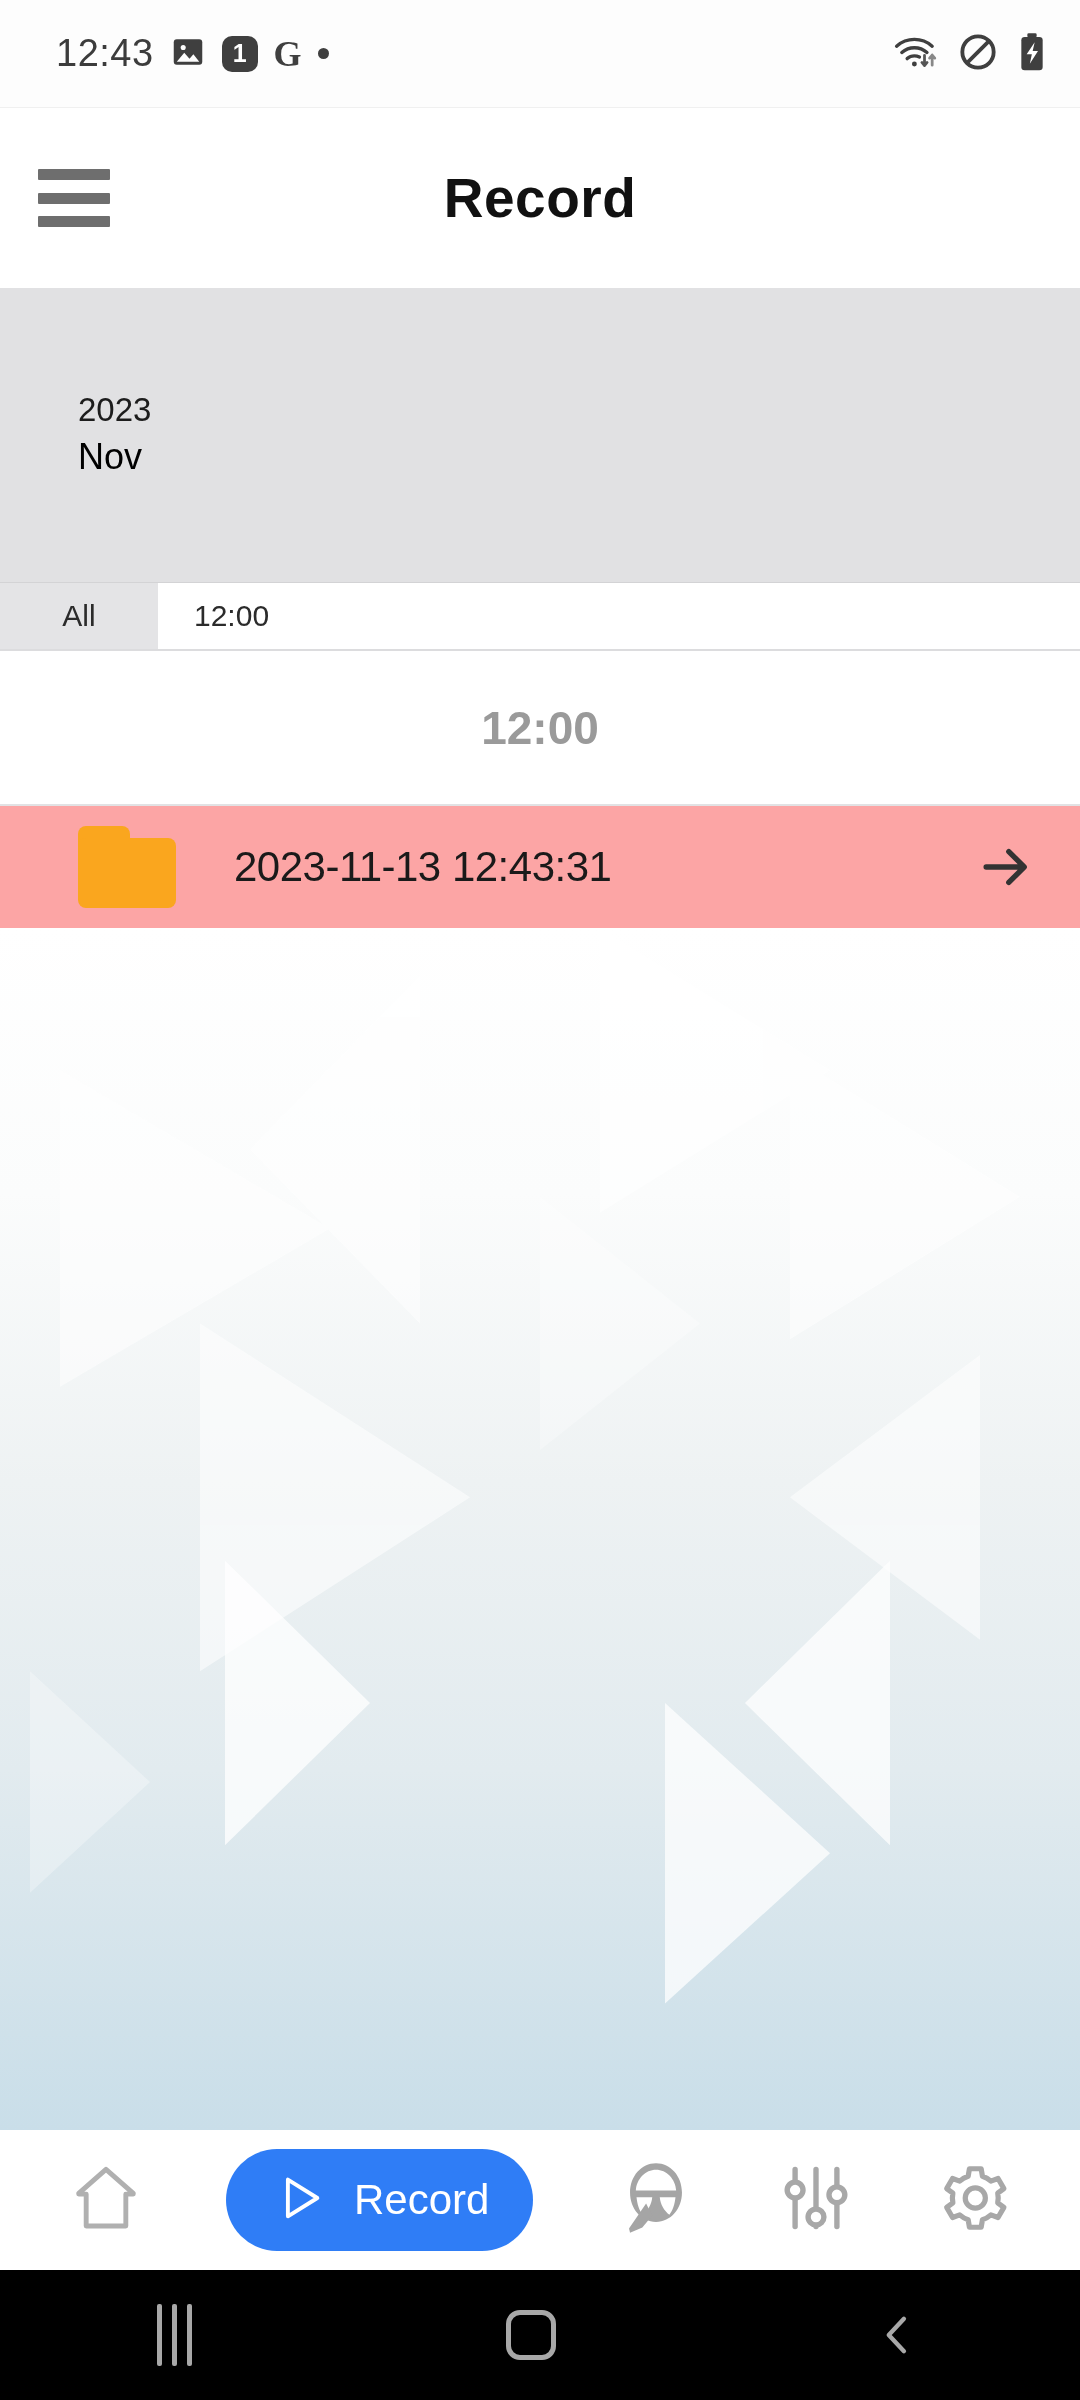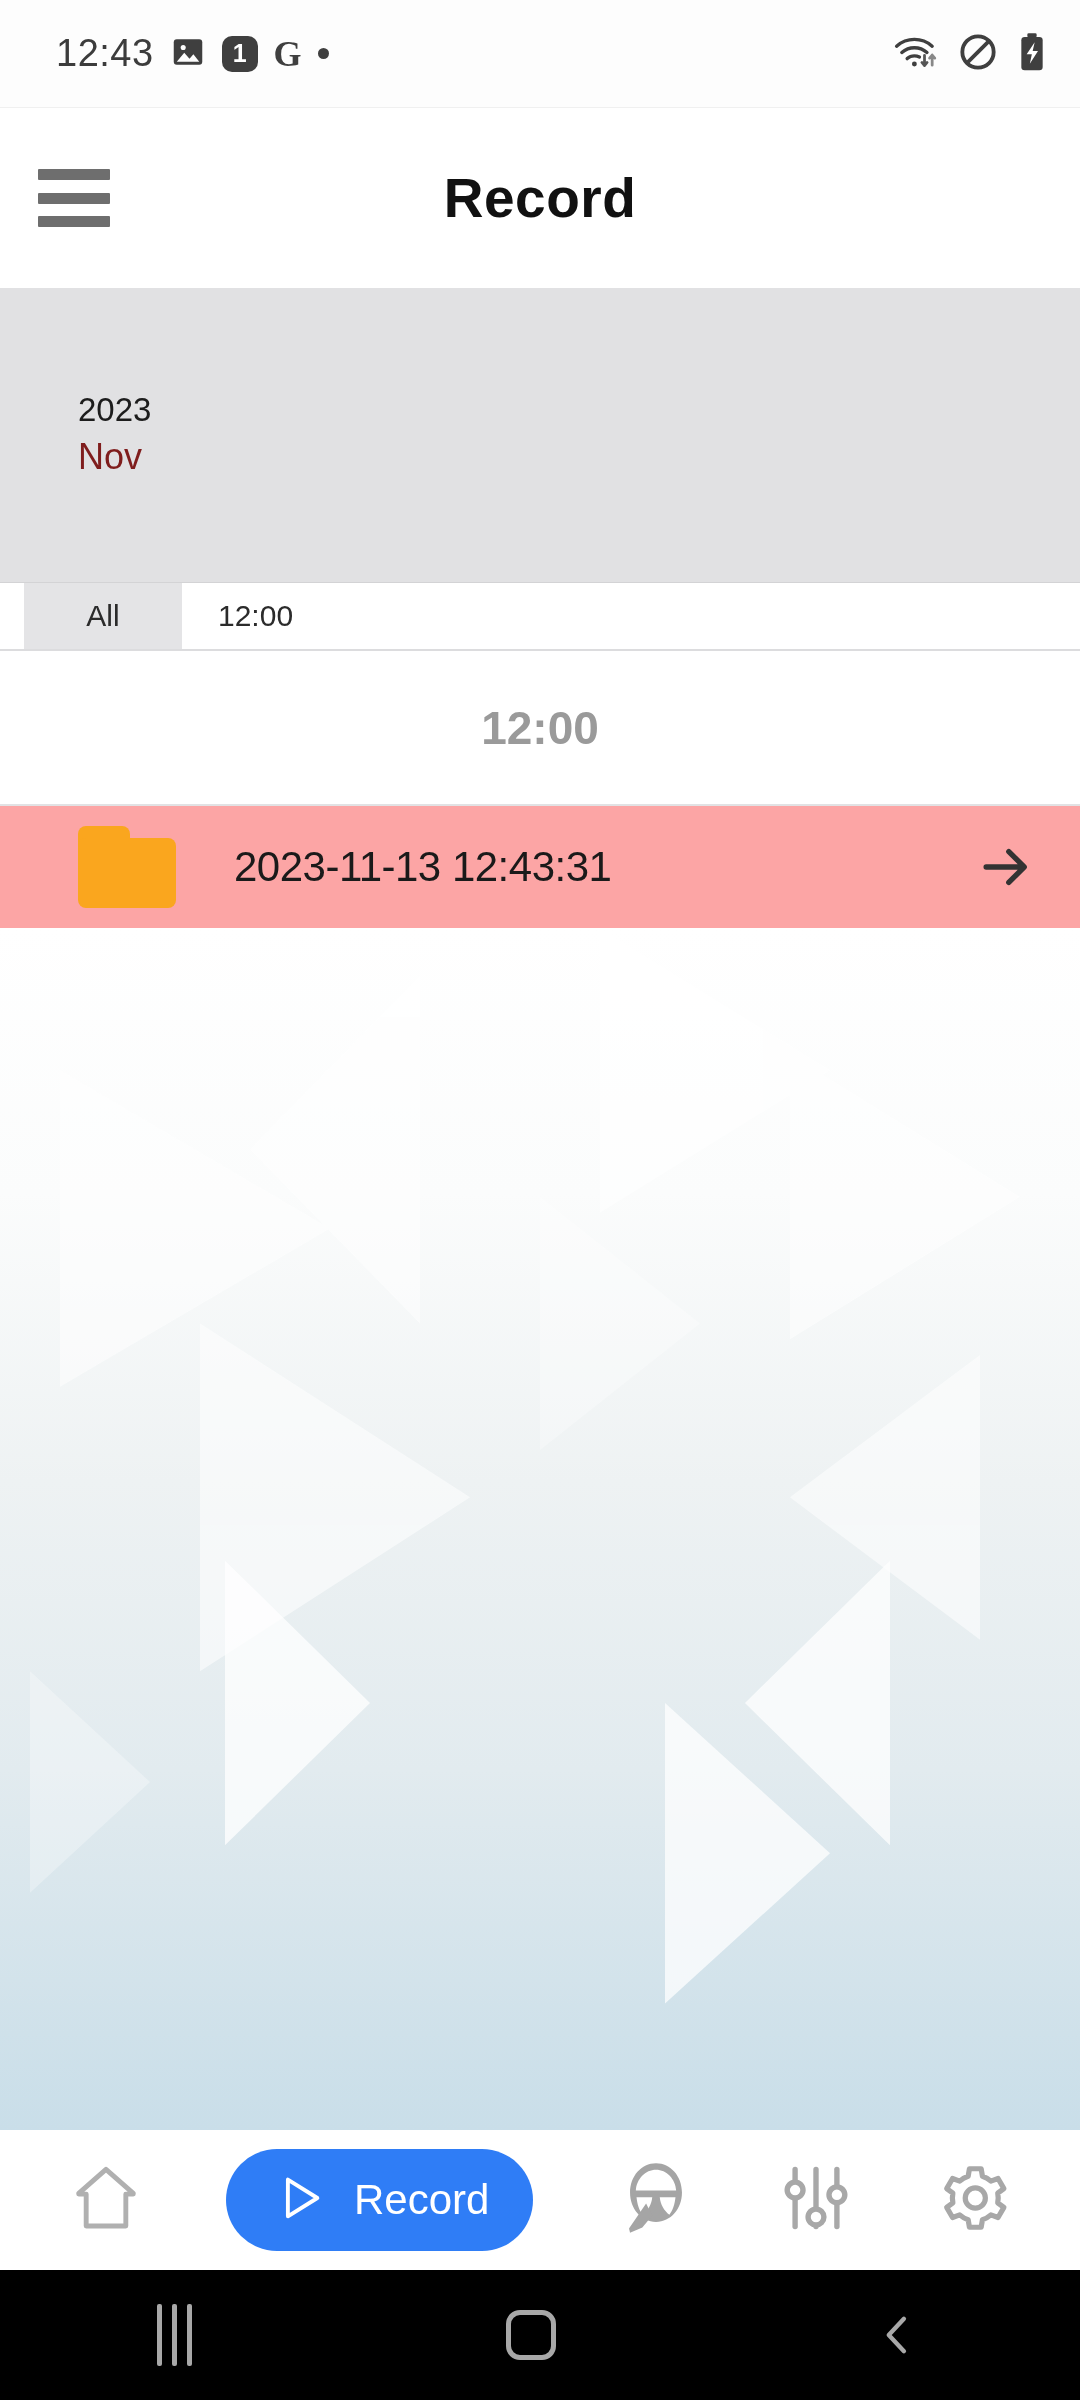--- a/index.html
+++ b/index.html
@@ -49,29 +49,29 @@
   
   .datecard {
     flex:0 0 295px; height:295px;
     background:#e1e1e3;
     display:flex; flex-direction:column; justify-content:center;
     padding-left:78px;
     border-bottom:1px solid #d3d3d5;
   }
   .dc-year { font-size:33px; color:#1c1c1c; line-height:1.35; }
   .dc-day  { font-size:62px; color:#000; line-height:1.3; font-weight:400; }
-  .dc-mon  { font-size:36px; color:#7f1d1d; line-height:1.35; }
+  .dc-mon  { font-size:36px; color:#000000; line-height:1.35; }
 
   
   .tabs { flex:0 0 68px; height:68px; display:flex; background:#ffffff; border-bottom:2px solid #dcdcde; }
   .tab {
     display:flex; align-items:center; justify-content:center;
     font-size:30px; color:#2b2b2b; cursor:pointer;
   }
-  .tab.all { width:158px; background:#e4e4e6;margin-left:24px; }
+  .tab.all { width:158px; background:#e4e4e6; }
   .tab.time { flex:1; background:#ffffff; justify-content:flex-start; padding-left:36px; }
 
   
   .section-head {
     flex:0 0 155px; height:155px; background:#fff;
     display:flex; align-items:center; justify-content:center;
     font-size:46px; font-weight:bold; color:#9a9a9a;
     border-bottom:2px solid #e2e2e4;
   }
 

